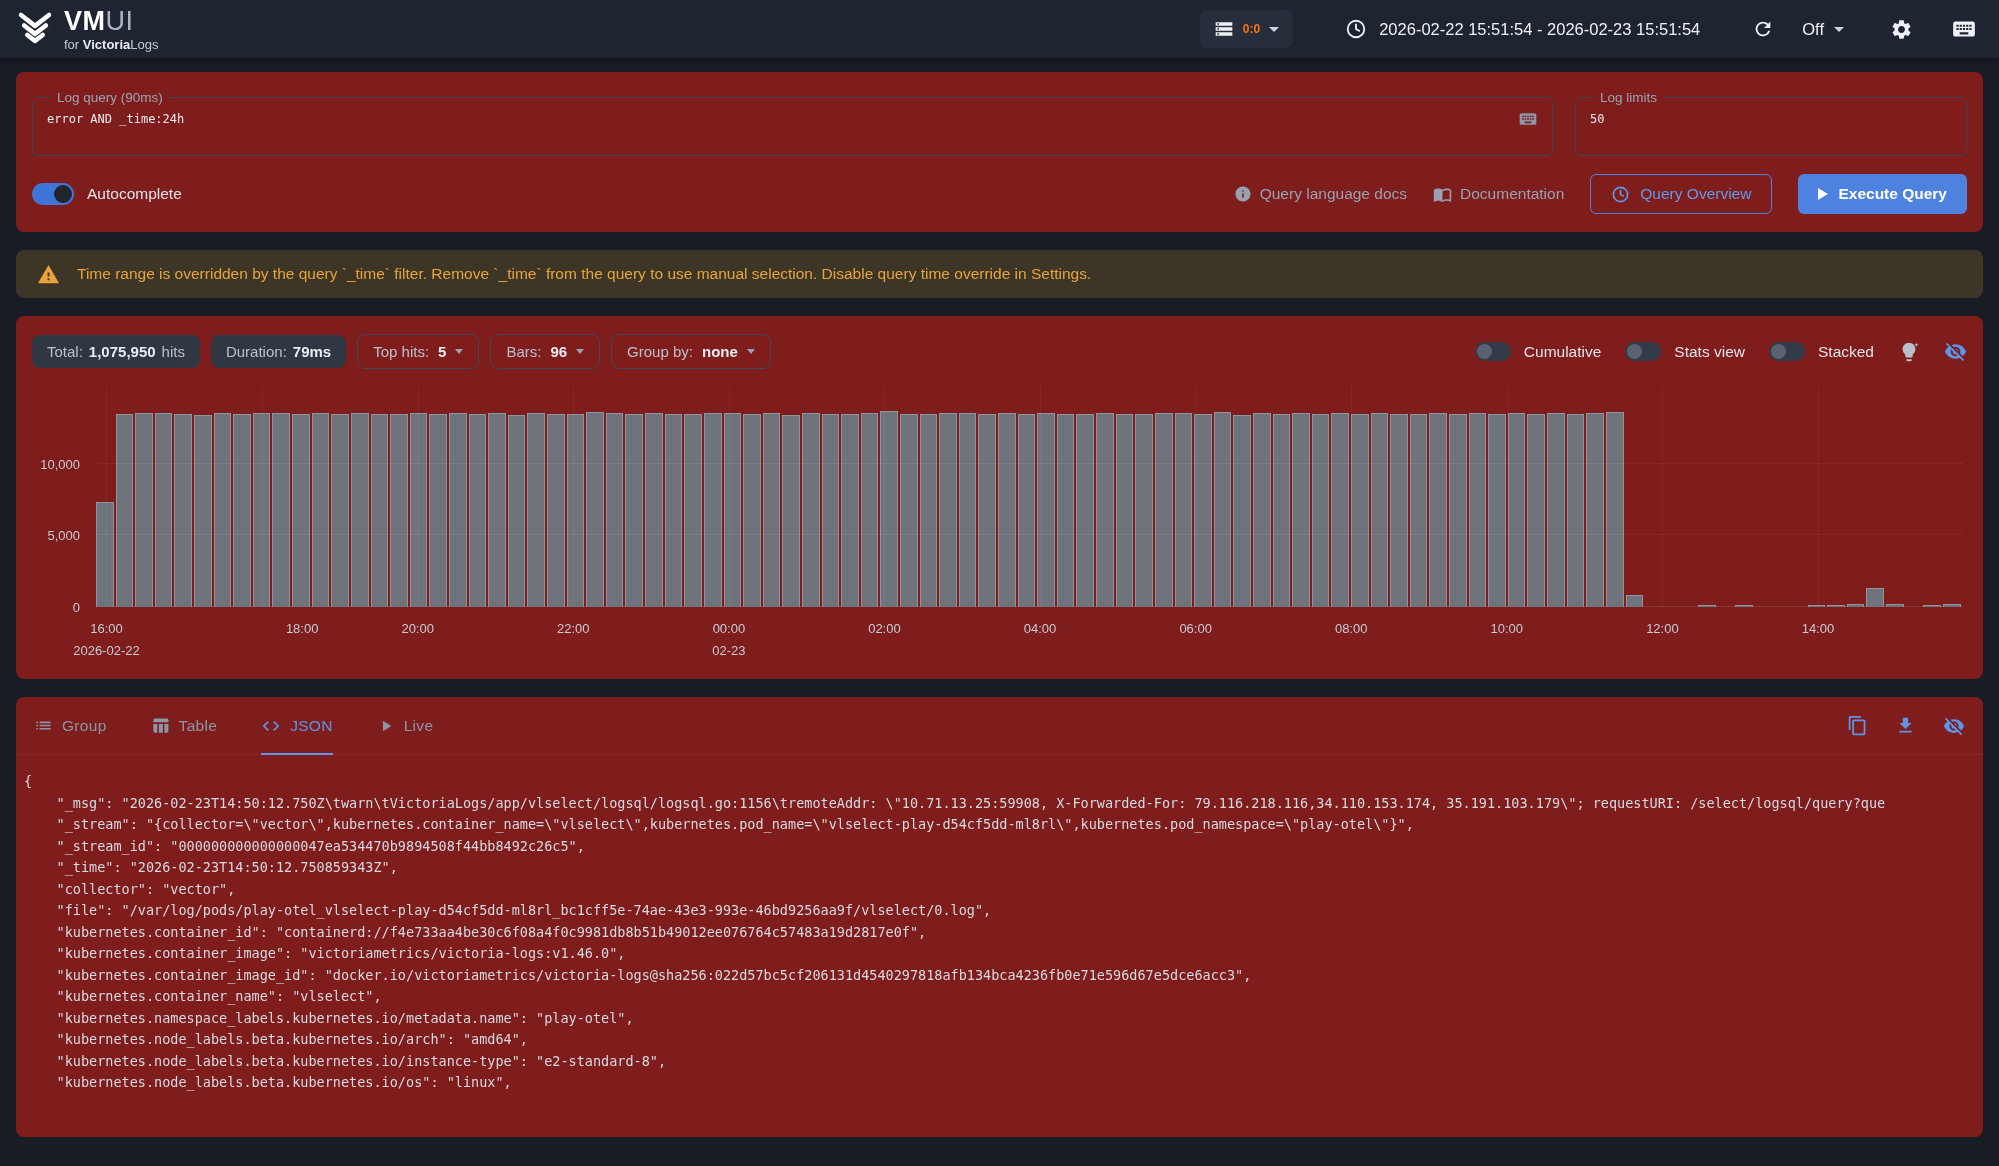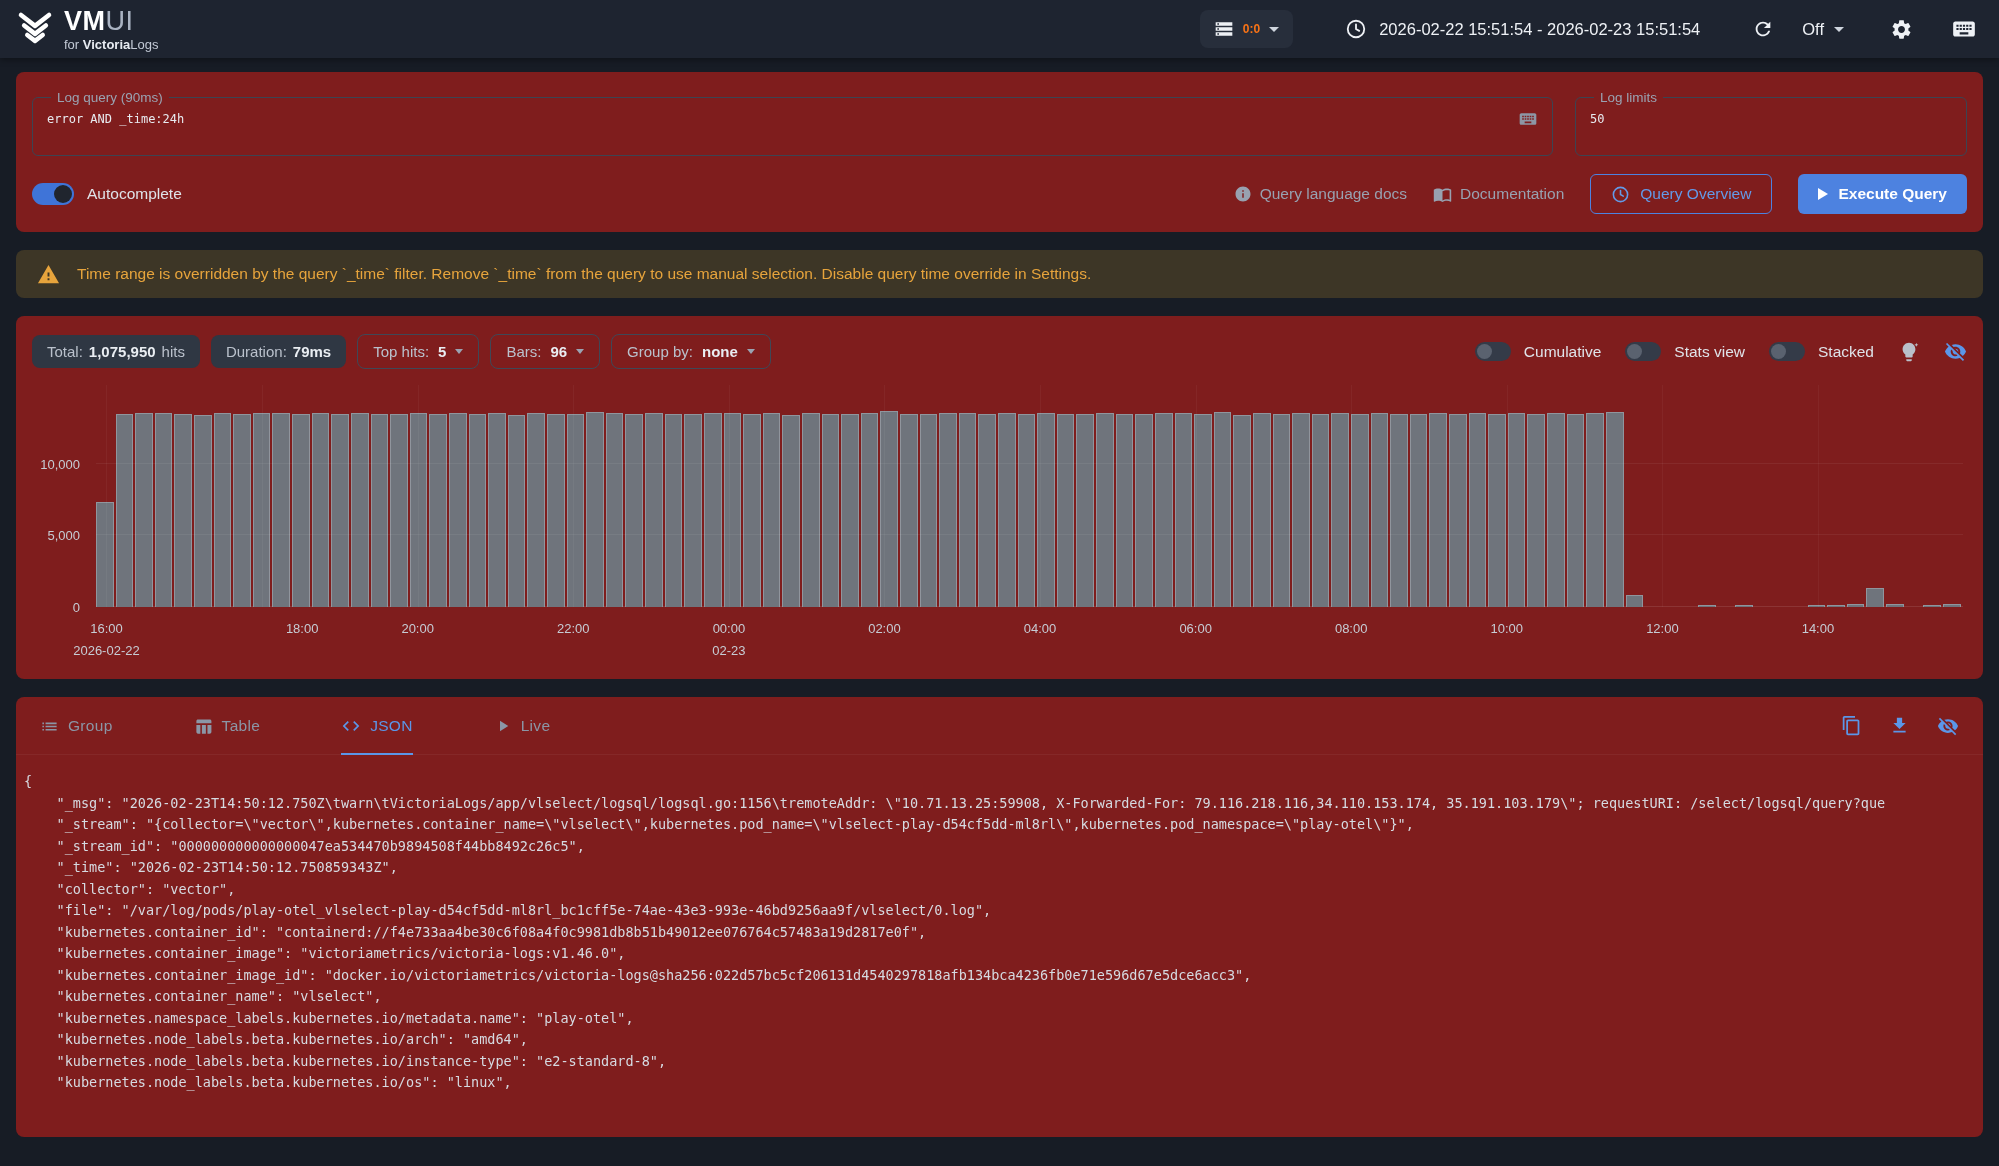--- a/index.html
+++ b/index.html
@@ -92,22 +92,22 @@
   .gridline-v { position:absolute; top:0; bottom:0; width:1px; background:rgba(255,255,255,.045); }
   .baseline { position:absolute; left:0; right:0; bottom:0; height:1px; background:rgba(255,255,255,.10); }
   .bars { position:absolute; inset:0; display:flex; align-items:flex-end; }
   .bar { flex:1; margin-right:2px; background:#6f747c; border:1px solid #939850; border:1px solid #90959d; border-bottom:none; }
   .xticks { position:absolute; left:64px; right:4px; top:222px; height:52px; }
   .xtick { position:absolute; transform:translateX(-50%); top:14px; font-size:13px; color:#c6ccd4; text-align:center; white-space:nowrap; }
   .xtick .sub { margin-top:7px; }
 
   
   .output-panel { margin-top:18px; padding:0 0 14px; min-height:440px; }
-  .tabs-row { display:flex; padding:0 24px; height:58px;
-    border-bottom:1px solid rgba(255,255,255,.05);gap:37px; }
+  .tabs-row { display:flex; align-items:center; padding:0 18px; height:58px;
+    border-bottom:1px solid rgba(255,255,255,.05); }
   .out-tab { position:relative; display:flex; align-items:center; gap:9px; height:58px; margin-right:44px;
     font-size:15.5px; color:#8b96a6; cursor:pointer; letter-spacing:.3px; }
   .out-tab.active { color:#5b96e8; }
   .out-tab.active::after { content:""; position:absolute; left:0; right:0; bottom:0; height:2px; background:#5b96e8; }
   .tabs-icons { margin-left:auto; display:flex; align-items:center; gap:27px; }
   .blue-icon { color:#5b96e8; }
   .json-pre { margin:0; padding:16px 8px 0; font-family:"DejaVu Sans Mono", monospace;
     font-size:13.5px; line-height:21.5px; color:#d6dae1; white-space:pre; overflow:hidden; }
 </style>
 </head>

